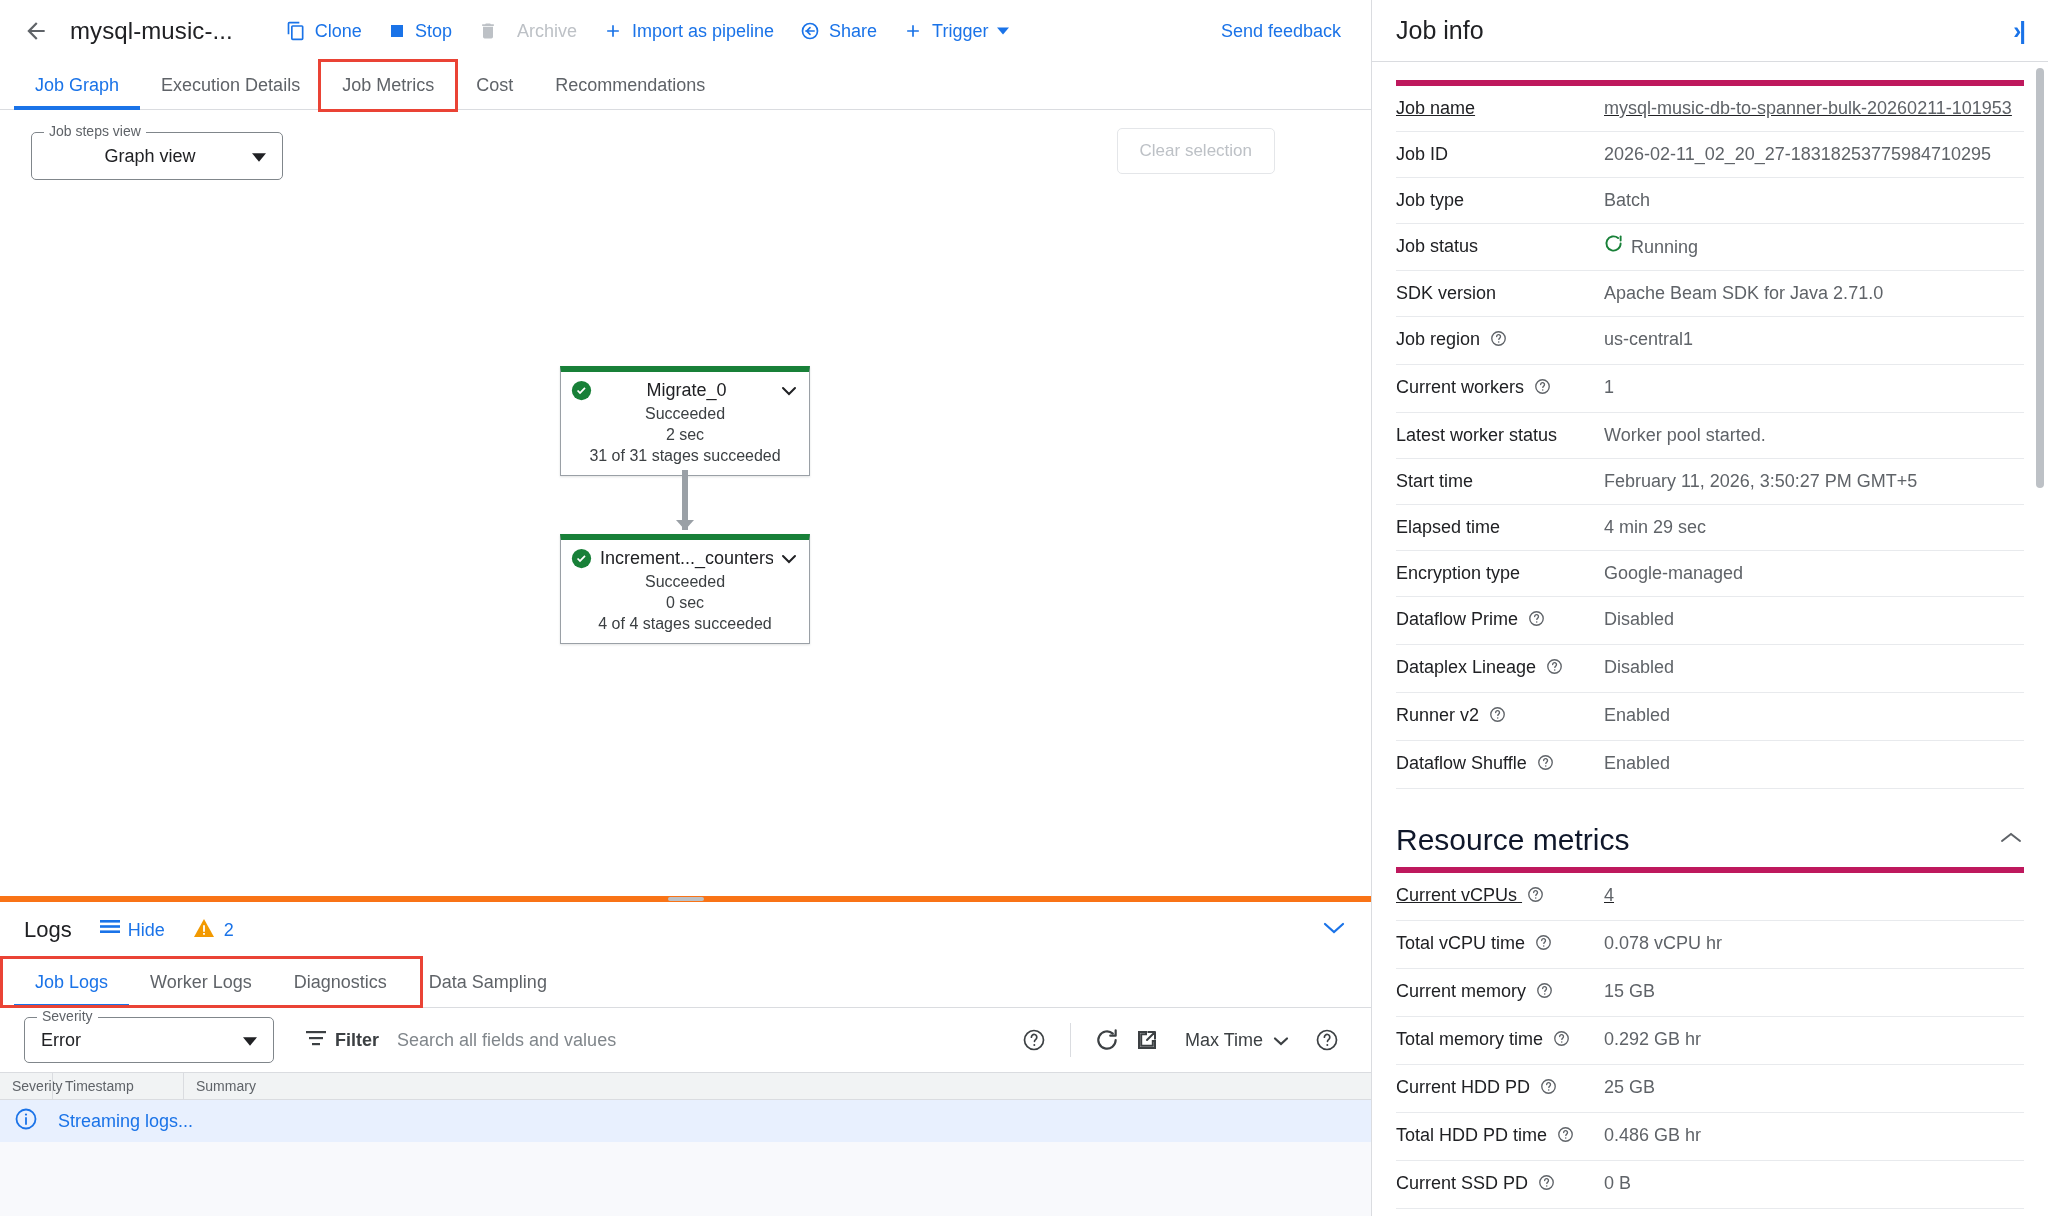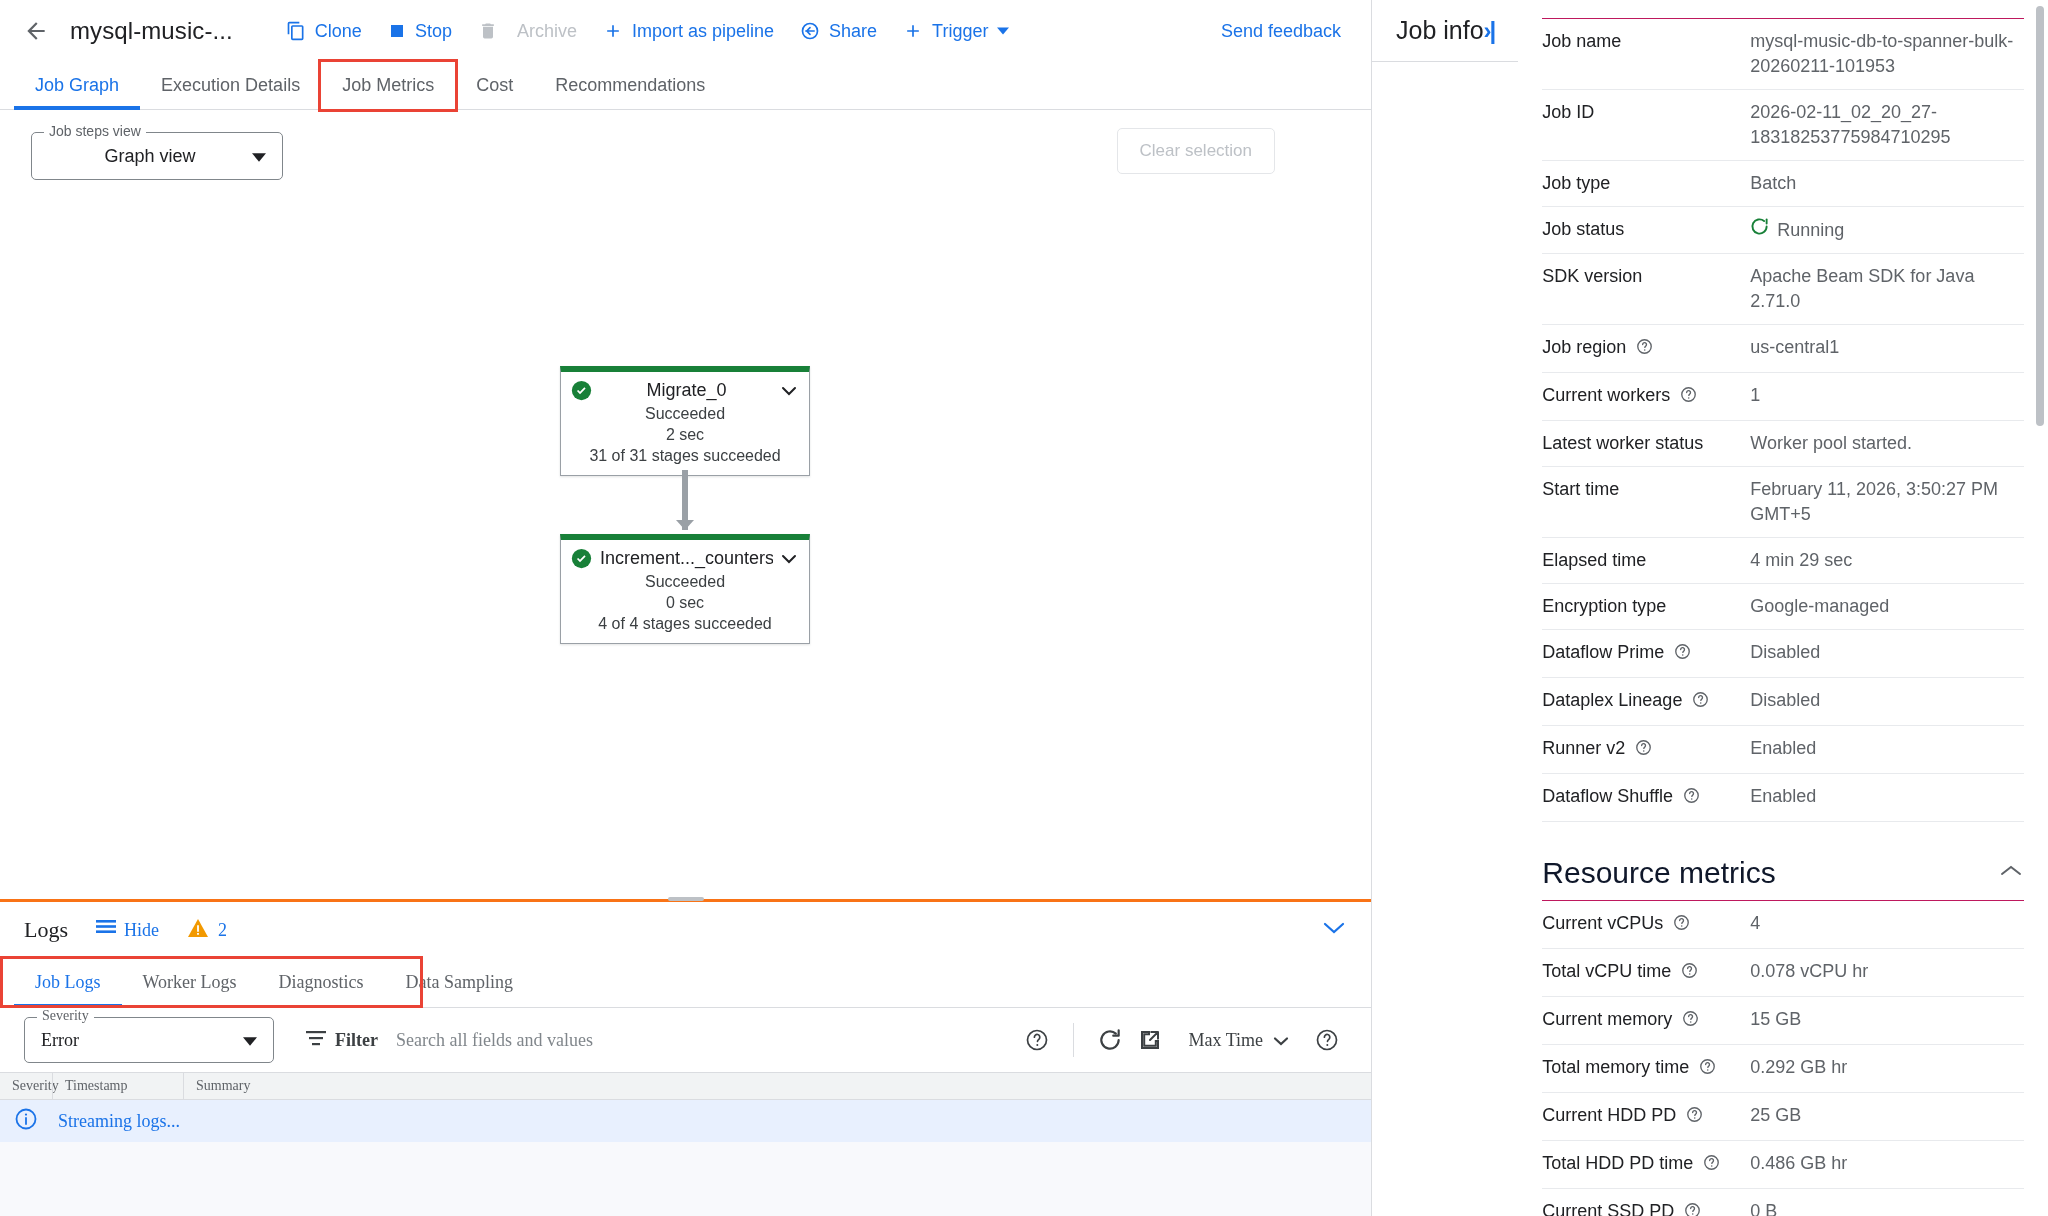--- a/index.html
+++ b/index.html
@@ -57,21 +57,21 @@
   .node-title { flex:1 1 auto; text-align:center; font-size:18px; font-weight:500; color:#202124;
                 white-space:nowrap; overflow:hidden; }
   .node-caret { width:18px; flex:0 0 auto; color:#202124; }
   .node-line { text-align:center; font-size:16px; color:#3c4043; line-height:21px; }
   .node-body { padding:0 8px 9px 8px; }
   .edge { position:absolute; width:6px; background:#9aa0a6; }
   .edge-arrow { position:absolute; width:0; height:0; border-left:9px solid transparent;
                 border-right:9px solid transparent; border-top:10px solid #9aa0a6; }
 
   
-  .logs { flex:0 0 auto; border-top:3px solid #f97316; position:relative; background:#fff;font-family:Liberation Serif, serif; }
+  .logs { flex:0 0 auto; border-top:6px solid #f97316; position:relative; background:#fff; }
   .drag-handle { position:absolute; top:-5px; left:50%; transform:translateX(-50%); width:36px; height:4px;
                  background:#bdc1c6; border-radius:2px; cursor:row-resize; }
   .logs-head { height:56px; display:flex; align-items:center; padding:0 24px; gap:28px; }
   .logs-title { font-size:22px; color:#202124; }
   .hide-btn { display:flex; align-items:center; gap:8px; color:#1a73e8; font-size:18px; font-weight:500; cursor:pointer; }
   .warn-count { display:flex; align-items:center; gap:9px; color:#1a73e8; font-size:18px; cursor:pointer; }
   .collapse-chevron { margin-left:auto; color:#1a73e8; cursor:pointer; }
 
   .logs-tabs { height:50px; display:flex; align-items:stretch; padding-left:14px; border-bottom:1px solid #dadce0;
                position:relative; }
@@ -97,30 +97,30 @@
                      border-top:1px solid #dadce0; border-bottom:1px solid #dadce0; font-size:14px; color:#5f6368; }
   .lth { padding:0 12px; }
   .lth.sev { width:52px; }
   .lth.ts { width:132px; border-left:1px solid #dadce0; border-right:1px solid #dadce0; height:28px; display:flex; align-items:center; }
   .lth.sum { flex:1 1 auto; }
   .log-row { height:42px; display:flex; align-items:center; background:#e8f0fe; padding-left:14px; gap:20px; }
   .log-msg { color:#1a73e8; font-size:18px; }
   .logs-rest { background:#f8f9fc; height:74px; }
 
   
-  .right { width:676px; height:1216px; display:flex; flex-direction:row; position:relative; background:#fff; }
+  .right { width:676px; height:1216px; display:flex; flex-direction:column; position:relative; background:#fff; }
   .ri-head { height:62px; display:flex; align-items:center; padding:0 24px; border-bottom:1px solid #dadce0; flex:0 0 auto; }
   .ri-title { font-size:25px; color:#202124; flex:1 1 auto; }
   .ri-expand { color:#1a73e8; cursor:pointer; font-size:24px; font-weight:600; letter-spacing:-2px; }
   .ri-body { flex:1 1 auto; overflow:hidden; padding:0 24px; position:relative; }
   .ri-scroll-thumb { position:absolute; right:4px; top:6px; width:8px; height:420px; background:#bdc1c6; border-radius:4px; }
 
   table.kv { width:100%; border-collapse:collapse; table-layout:fixed; }
   table.kv tr { border-bottom:1px solid #e8eaed; }
-  table.kv tr:first-child { border-top:1px solid #be185d; }
+  table.kv tr:first-child { border-top:6px solid #be185d;text-decoration:underline; }
   table.kv td { padding:10px 0; vertical-align:top; font-size:18px; line-height:25px; }
   td.k { width:208px; color:#202124; padding-right:8px; }
   td.v { color:#5f6368; word-break:break-word; }
   .qm { display:inline-block; vertical-align:-2px; margin-left:5px; }
   .running { color:#188038; display:inline-flex; align-items:center; gap:8px; }
   .running span { color:#5f6368; }
 
   .section-head { display:flex; align-items:center; margin-top:34px; margin-bottom:10px; }
   .section-title { font-size:30px; color:#0f172a; flex:1 1 auto; }
   .section-caret { color:#5f6368; cursor:pointer; }

